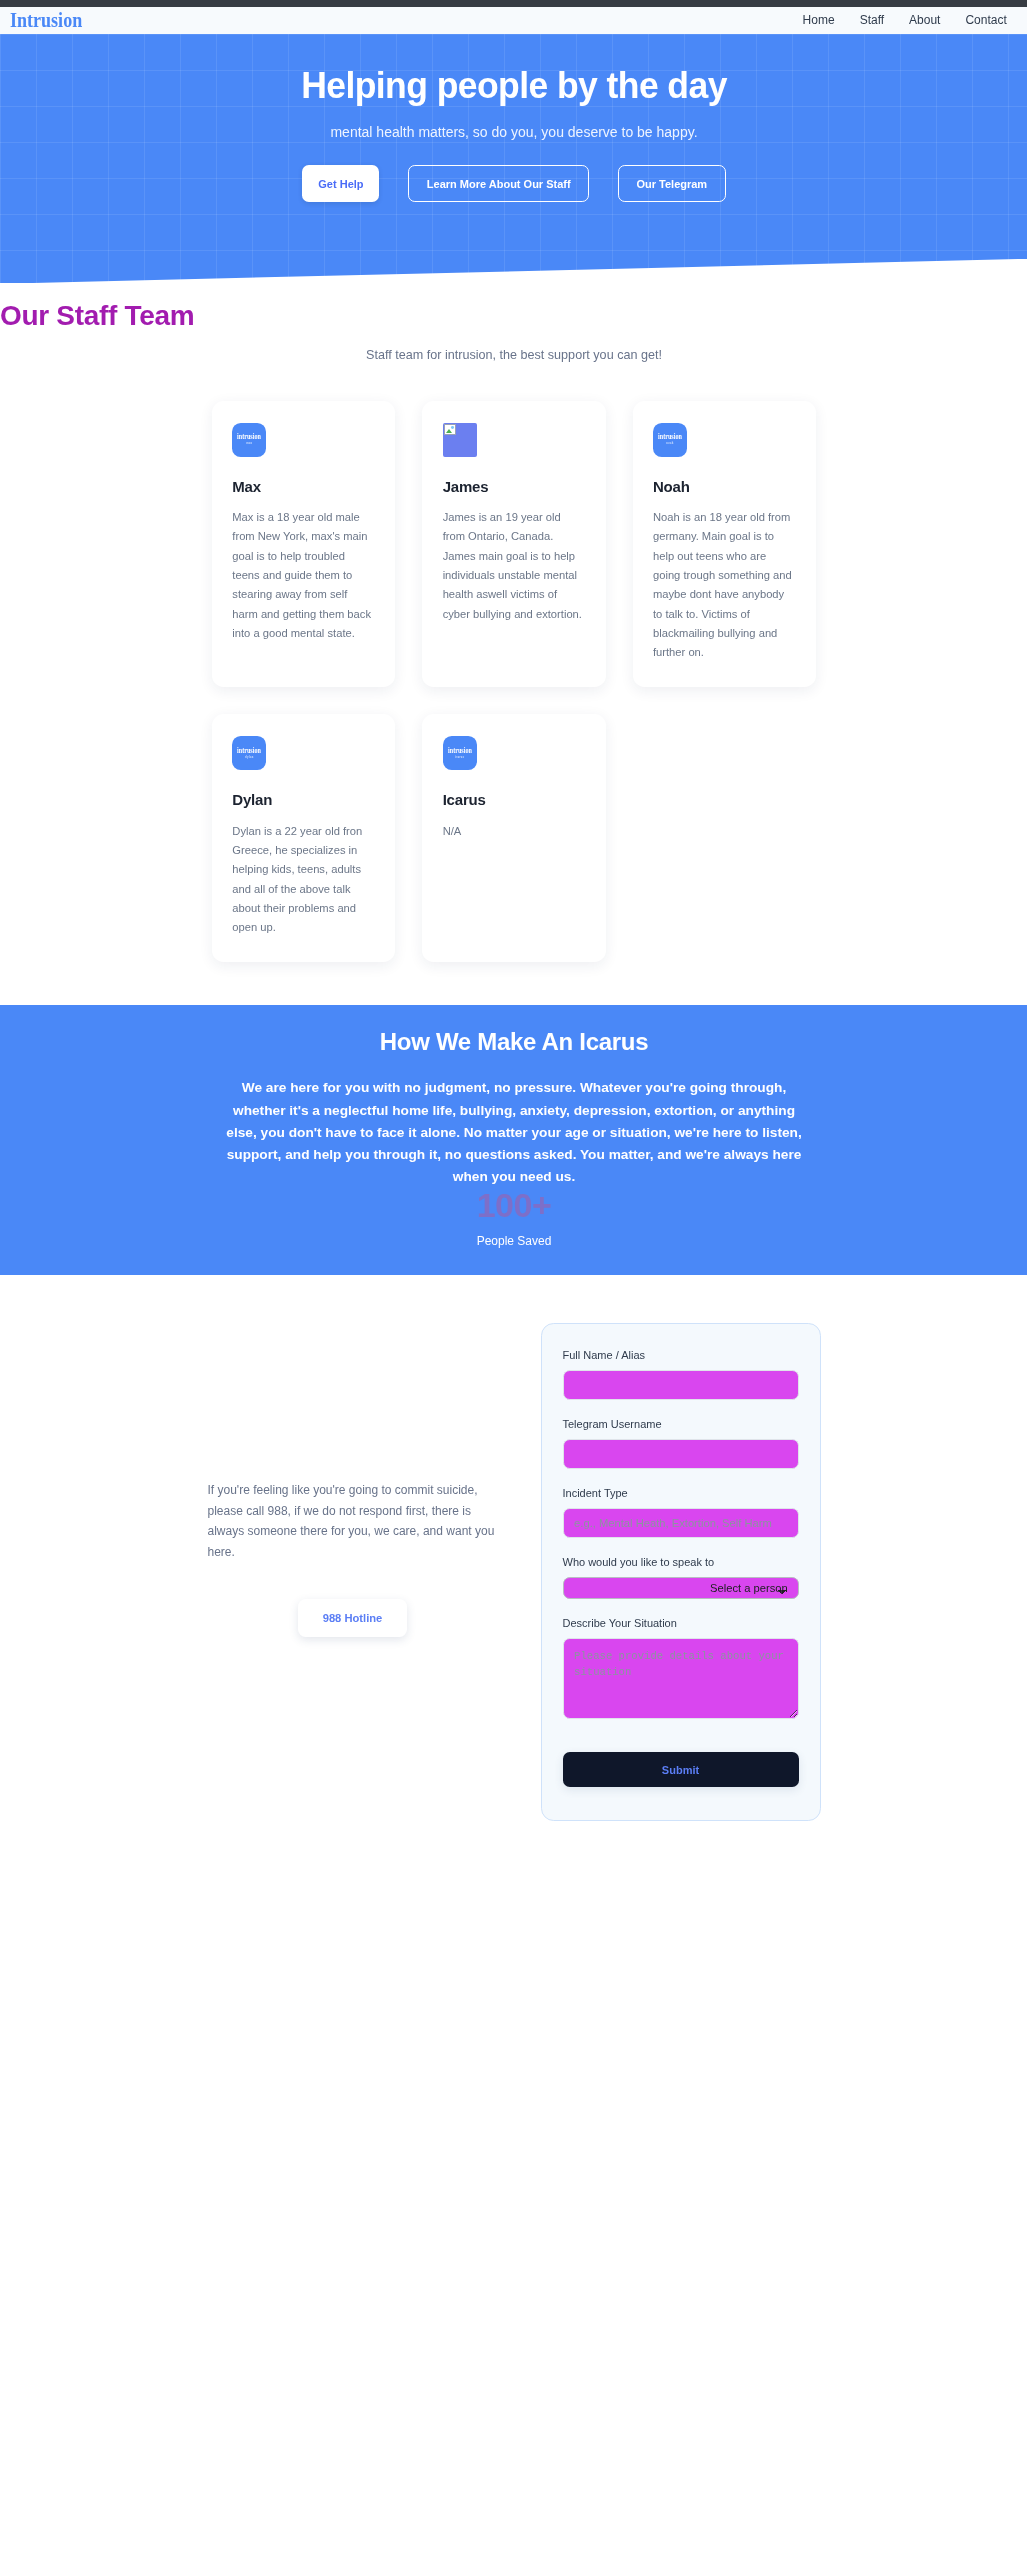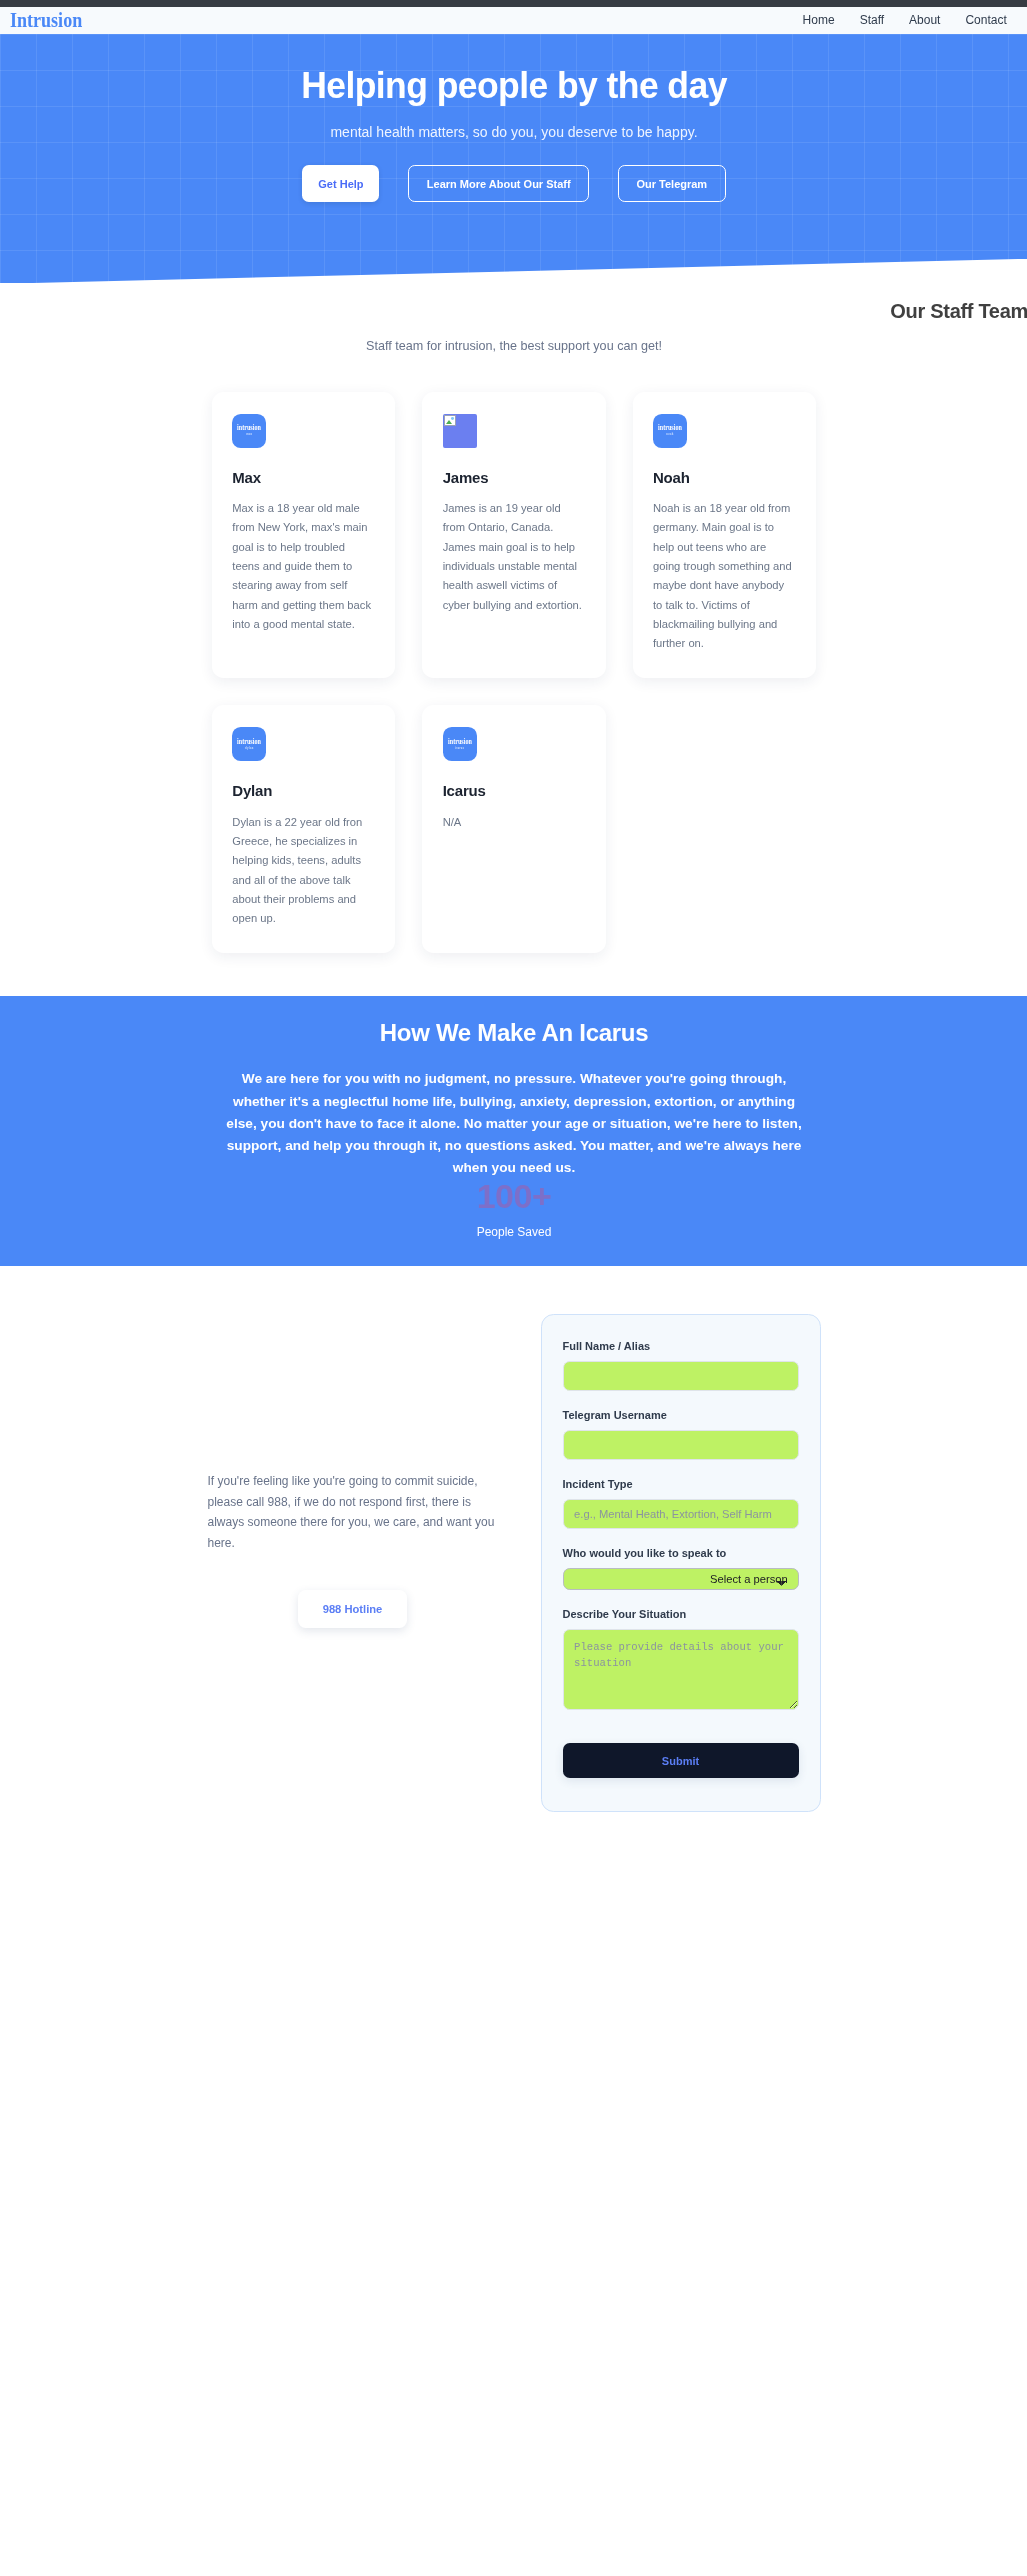--- a/index.html
+++ b/index.html
@@ -112,24 +112,24 @@
     left:0; right:0; bottom:-1px;
     height:25px;
     background:#ffffff;
     clip-path: polygon(0 100%, 100% 0, 100% 100%);
     z-index:3;
   }
 
   
   .staff-section{ background:#ffffff; padding-top:17.4px; }
   .section-title{
-    text-align:right;
-    font-size:20px;
-    font-weight:700;
-    color:#404040;
+    text-align:left;
+    font-size:28px;
+    font-weight:700;
+    color:#a21caf;
     letter-spacing:-0.3px;
   }
   .section-sub{
     text-align:center;
     margin-top:15.5px;
     font-size:12.6px;
     color:#68738a;
   }
   .cards-grid{
     margin:39px auto 0;
@@ -295,29 +295,29 @@
     background:#f4f9fd;
     border:1px solid #cfe2fa;
     border-radius:12.6px;
     padding:25px 21px 33px;
   }
   .field{ margin-bottom:18.4px; }
   .field:last-of-type{ margin-bottom:0; }
   .field label{
     display:block;
     font-size:11px;
-    font-weight:700;
+    font-weight:400;
     color:#2f3b4c;
     margin-bottom:8.7px;
   }
   .field input[type=text],
   .field select,
   .field textarea{
     width:100%;
-    background:#bef264;
+    background:#d946ef;
     border:1px solid #dfe4ea;
     border-radius:6.8px;
     font-size:11.2px;
     color:#2f3b4c;
     font-family:"Liberation Sans", sans-serif;
     outline:none;
   }
   .field input[type=text]{ height:30px; padding:0 10.6px; }
   .field select{
     height:22px;

